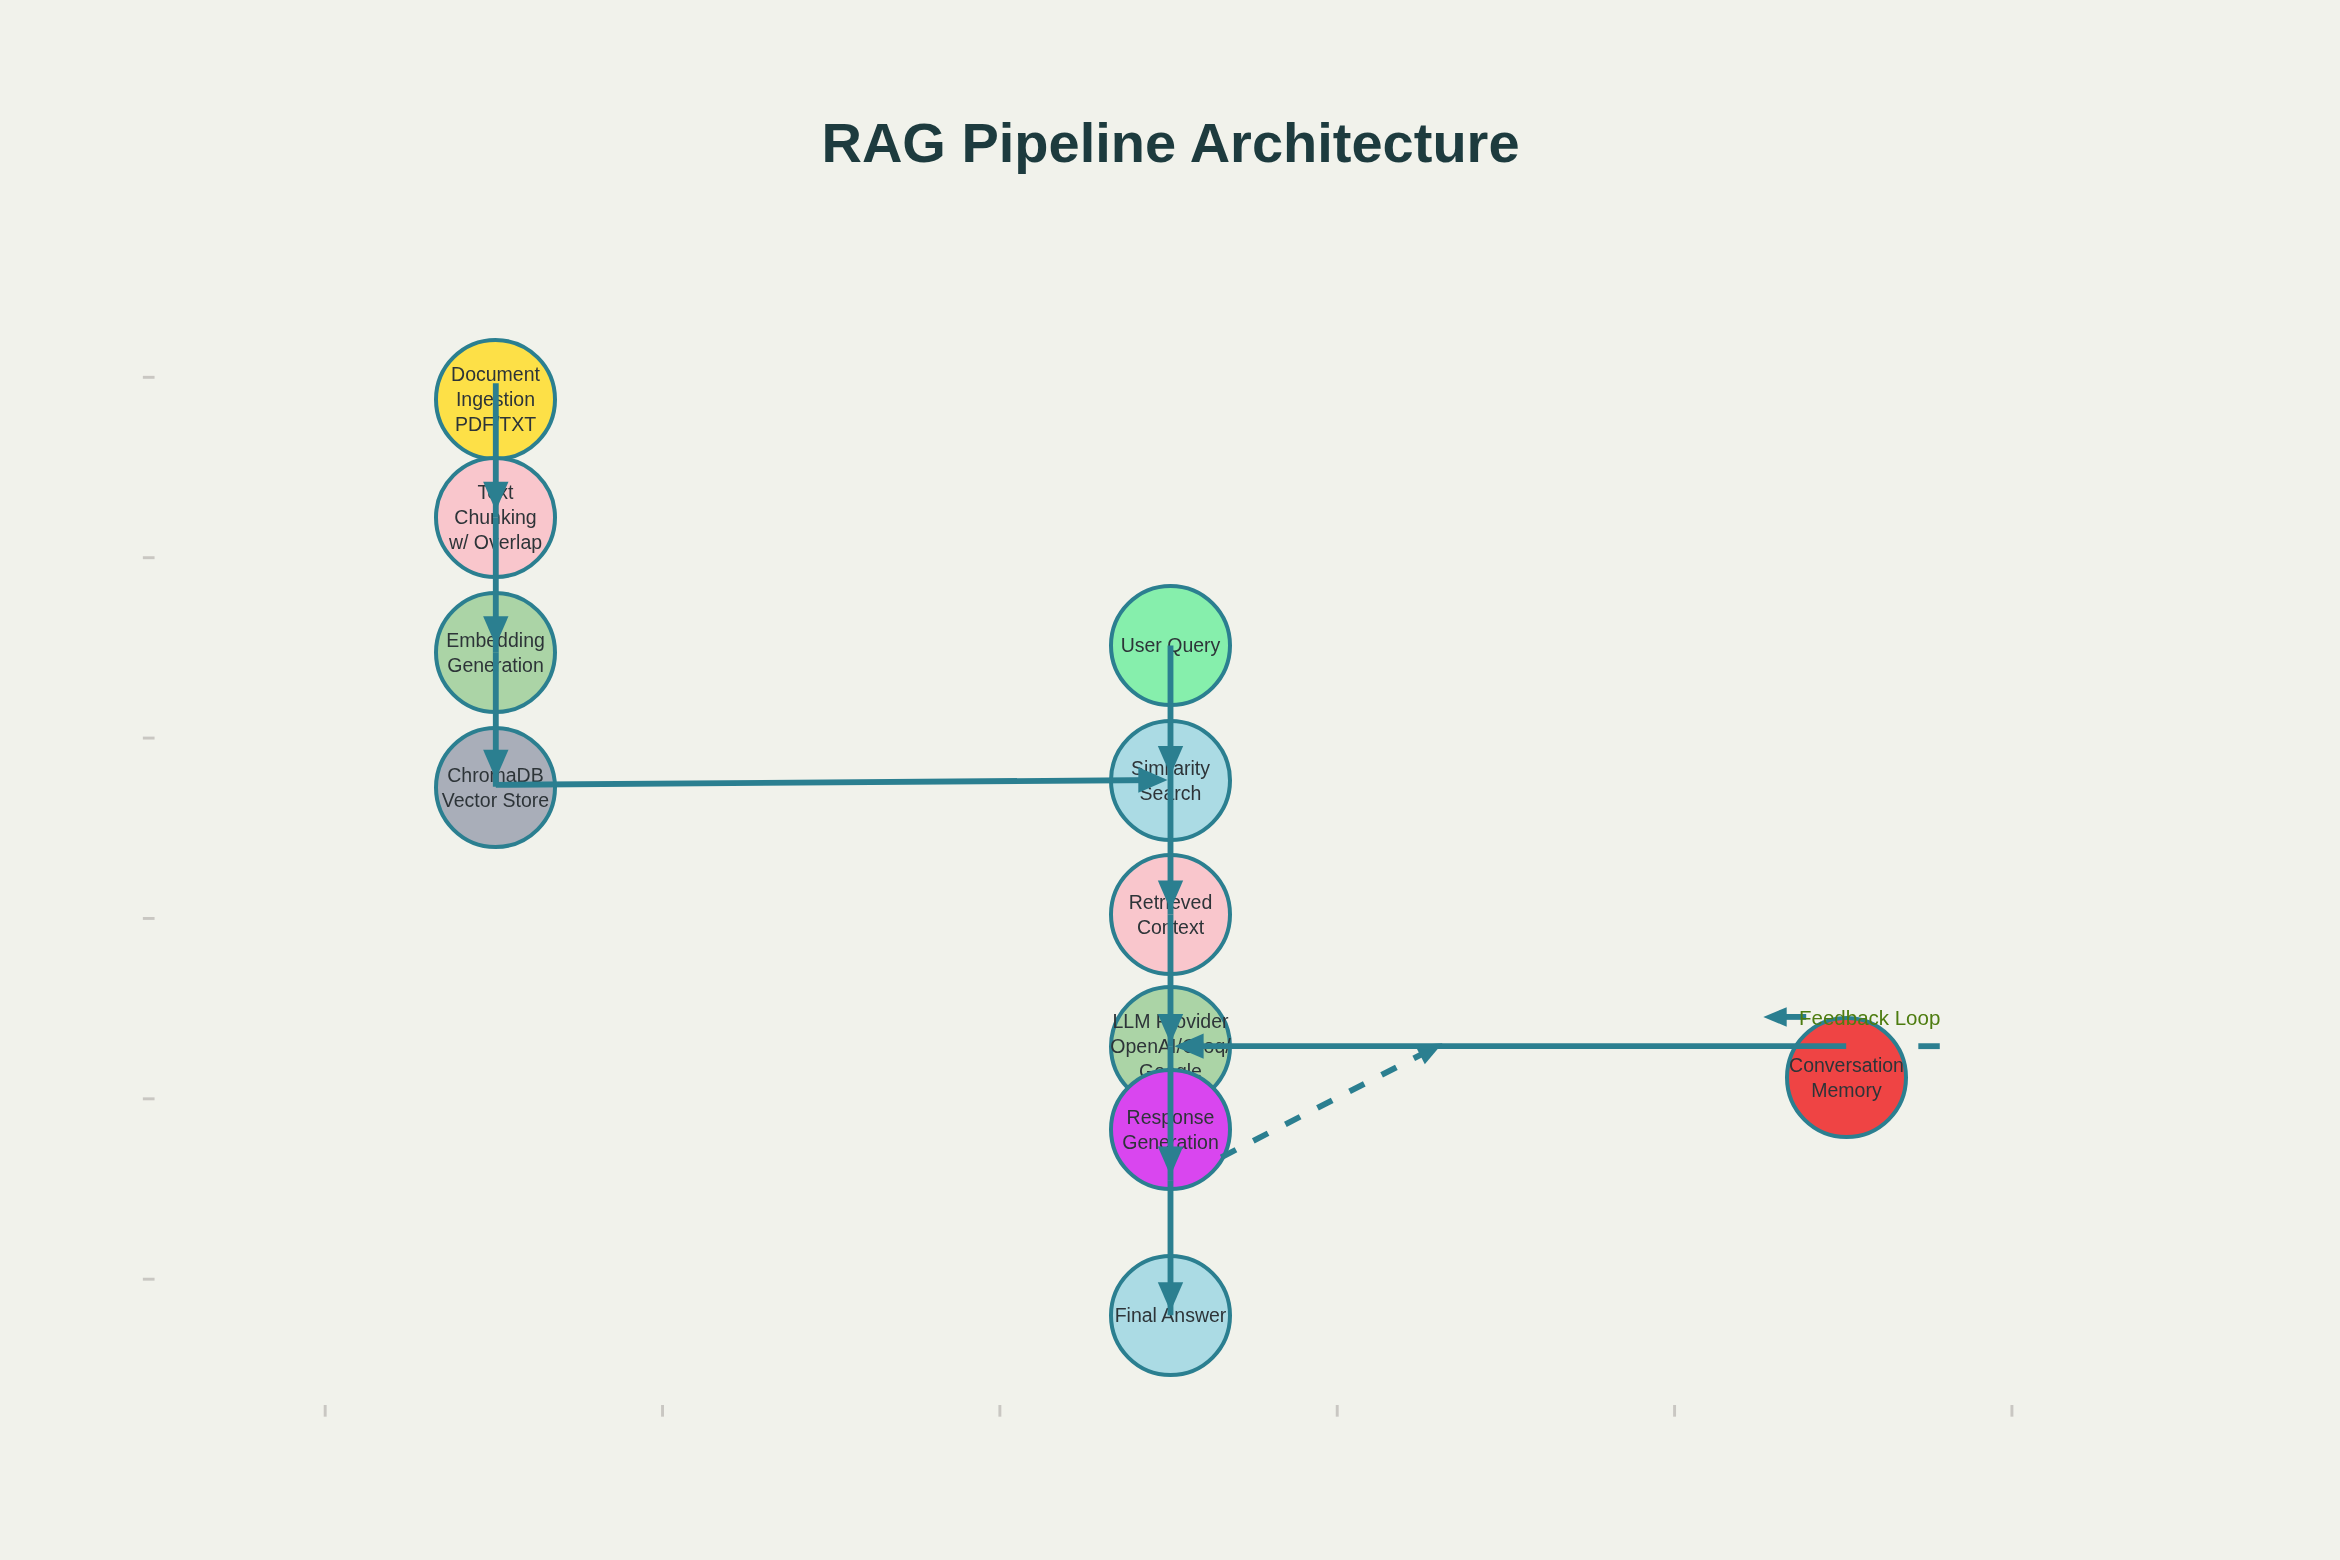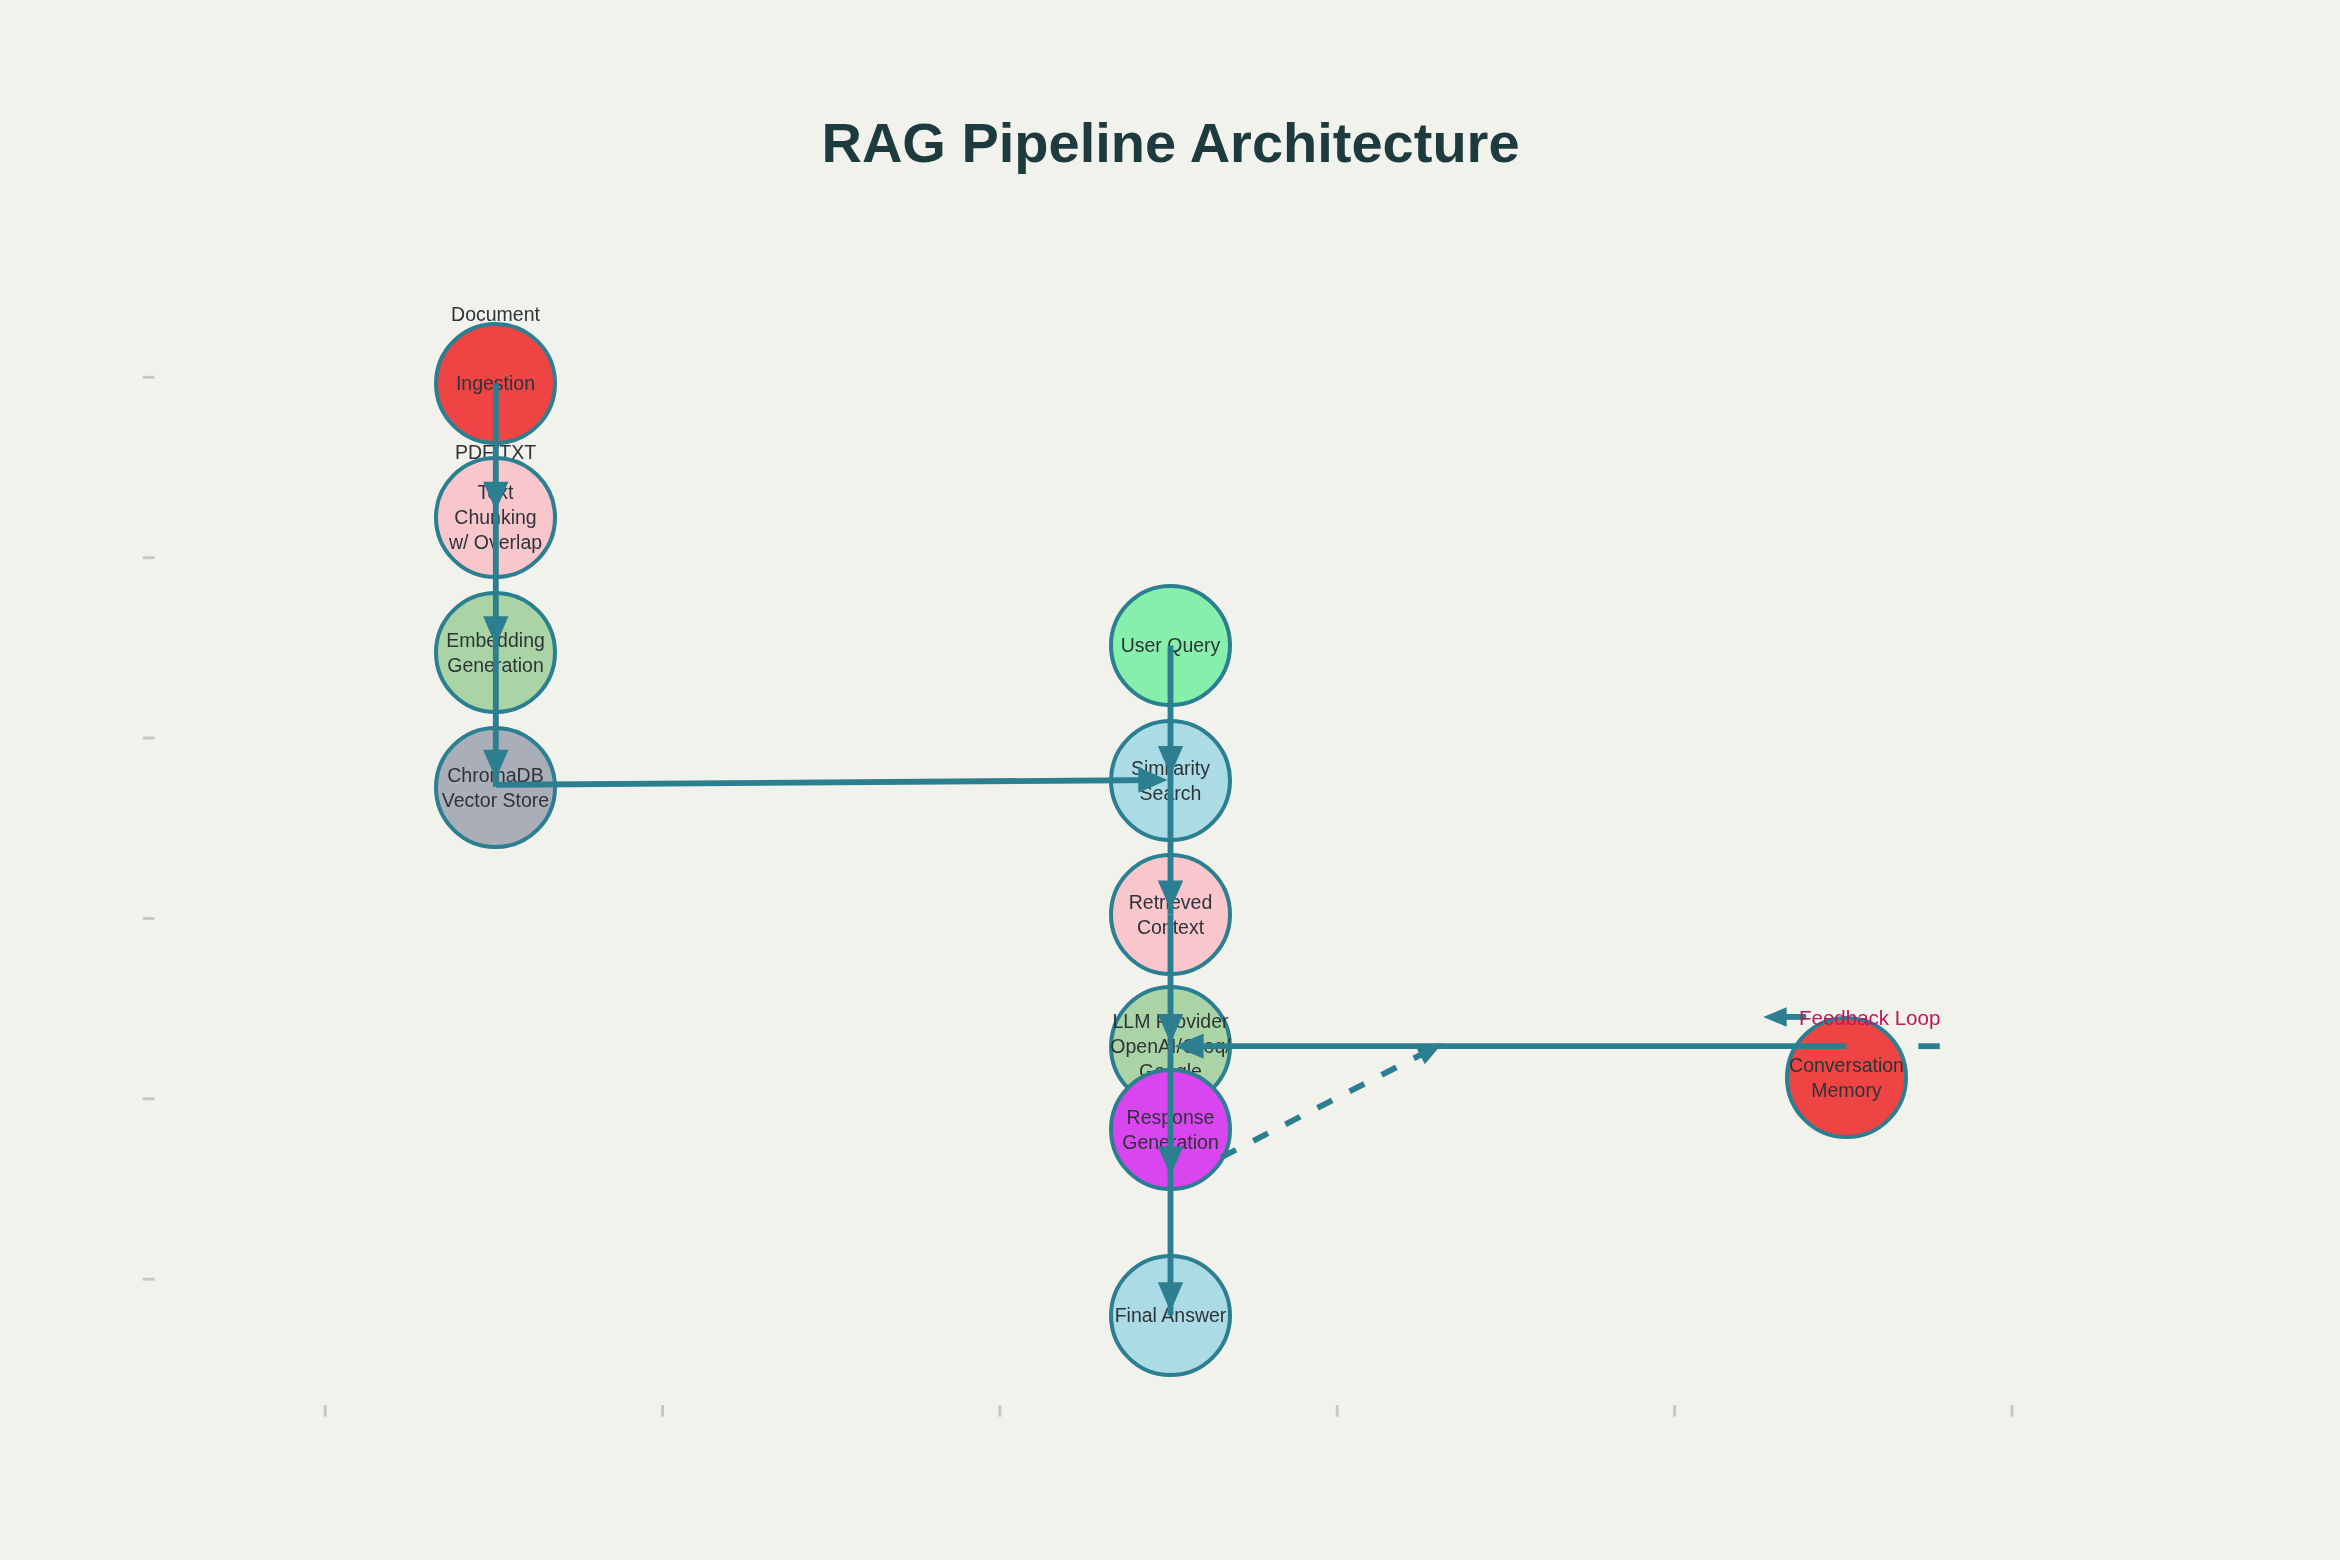--- a/index.html
+++ b/index.html
@@ -42,21 +42,21 @@
     font-size:20.5px;line-height:25px;
     white-space:nowrap;
   }
 </style>
 </head>
 <body>
 
 <div class="canvas">
   <div class="title">RAG Pipeline Architecture</div>
   <div id="nodes-layer">
-      <div class="node" style="left: 434px; top: 322px; height: 123px; width: 123px; background: #ef4444; gap: 44px;">
+      <div class="node" style="left: 434px; top: 338px; height: 123px; width: 123px; background: #fde047;">
         <span>Document</span>
         <span>Ingestion</span>
         <span>PDF/TXT</span>
       </div>
       <div class="node" style="left: 434px; top: 456px; height: 123px; width: 123px; background: rgb(249, 198, 204);">
         <span>Text</span>
         <span>Chunking</span>
         <span>w/ Overlap</span>
       </div>
       <div class="node" style="left: 434px; top: 591px; height: 123px; width: 123px; background: rgb(171, 212, 166); align-items: center;">
@@ -127,15 +127,15 @@
       <line x1="1200" y1="1211" x2="1200" y2="1349" stroke="#2b7f90" stroke-width="6"></line>
       <polygon points="1200,1345 1187,1315 1213,1315" fill="#2b7f90"></polygon>
       <line x1="1893" y1="1073" x2="1210" y2="1073" stroke="#2b7f90" stroke-width="6"></line>
       <polygon points="1204,1073 1234,1060 1234,1086" fill="#2b7f90"></polygon>
       <line x1="1252" y1="1187" x2="1468" y2="1076" stroke="#2b7f90" stroke-width="6" stroke-dasharray="17 20"></line>
       <polygon points="1479,1070 1460.8277258682376,1091.6048247593003 1450.8399348739674,1072.0026812271562" fill="#2b7f90"></polygon>
       <line x1="1967" y1="1073" x2="1989" y2="1073" stroke="#2b7f90" stroke-width="6"></line>
       <line x1="1852" y1="1043" x2="1822" y2="1043" stroke="#2b7f90" stroke-width="6"></line>
       <polygon points="1808,1043 1832,1033 1832,1053" fill="#2b7f90"></polygon>
     </svg>
-  <div class="fb-label" style="left: 1799px; top: 1005px; color: #be185d;">Feedback Loop</div>
+  <div class="fb-label" style="left: 1799px; top: 1005px; color: #4d7c0f;">Feedback Loop</div>
 </div>
 
 
 </body></html>

